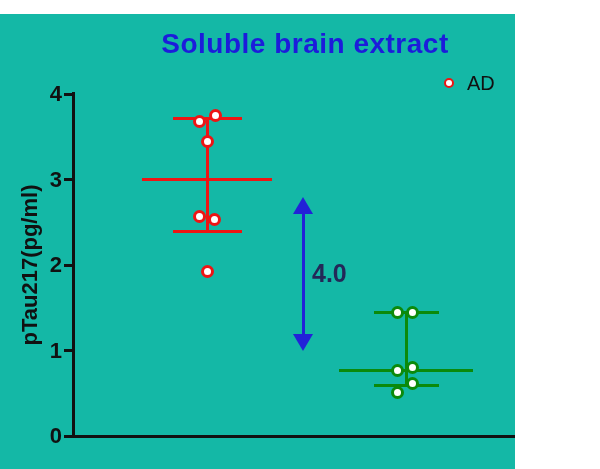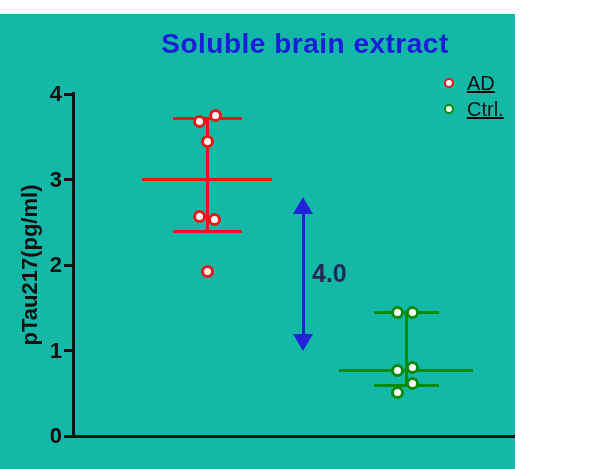--- a/index.html
+++ b/index.html
@@ -61,21 +61,20 @@
   }
   .legend {
     position: absolute;
     left: 444px;
     top: 56px;
   }
   .legend-row {
     display: flex;
     align-items: center;
     height: 26px;
-    text-decoration: underline;
   }
   .legend-marker {
     width: 10px;
     height: 10px;
     border-radius: 50%;
     border: 2.5px solid #000;
     background: #fff;
     box-sizing: border-box;
     margin-right: 13px;
     flex: 0 0 auto;
@@ -129,18 +128,14 @@
       <div style="position: absolute; left: 293px; top: 182.6px; width: 0px; height: 0px; border-left: 10px solid transparent; border-right: 10px solid transparent; border-bottom: 17px solid rgb(34, 34, 216);"></div>
       <div style="position: absolute; left: 293px; top: 319.5px; width: 0px; height: 0px; border-left: 10px solid transparent; border-right: 10px solid transparent; border-top: 17px solid rgb(34, 34, 216);"></div>
       <div style="position: absolute; left: 312px; top: 244.55px; color: rgb(35, 40, 88); font: bold 25px &quot;Liberation Sans&quot;, sans-serif;">4.0</div>
     </div>
 
   <div class="legend">
     <div class="legend-row">
       <span class="legend-marker" style="border-color: rgb(238, 20, 20);"></span>
       <span class="legend-label">AD</span>
     </div>
-    <div class="legend-row">
-      <span class="legend-marker" style="border-color: rgb(11, 138, 11);"></span>
-      <span class="legend-label">Ctrl.</span>
-    </div>
   </div>
 </div>
 
 </body></html>

